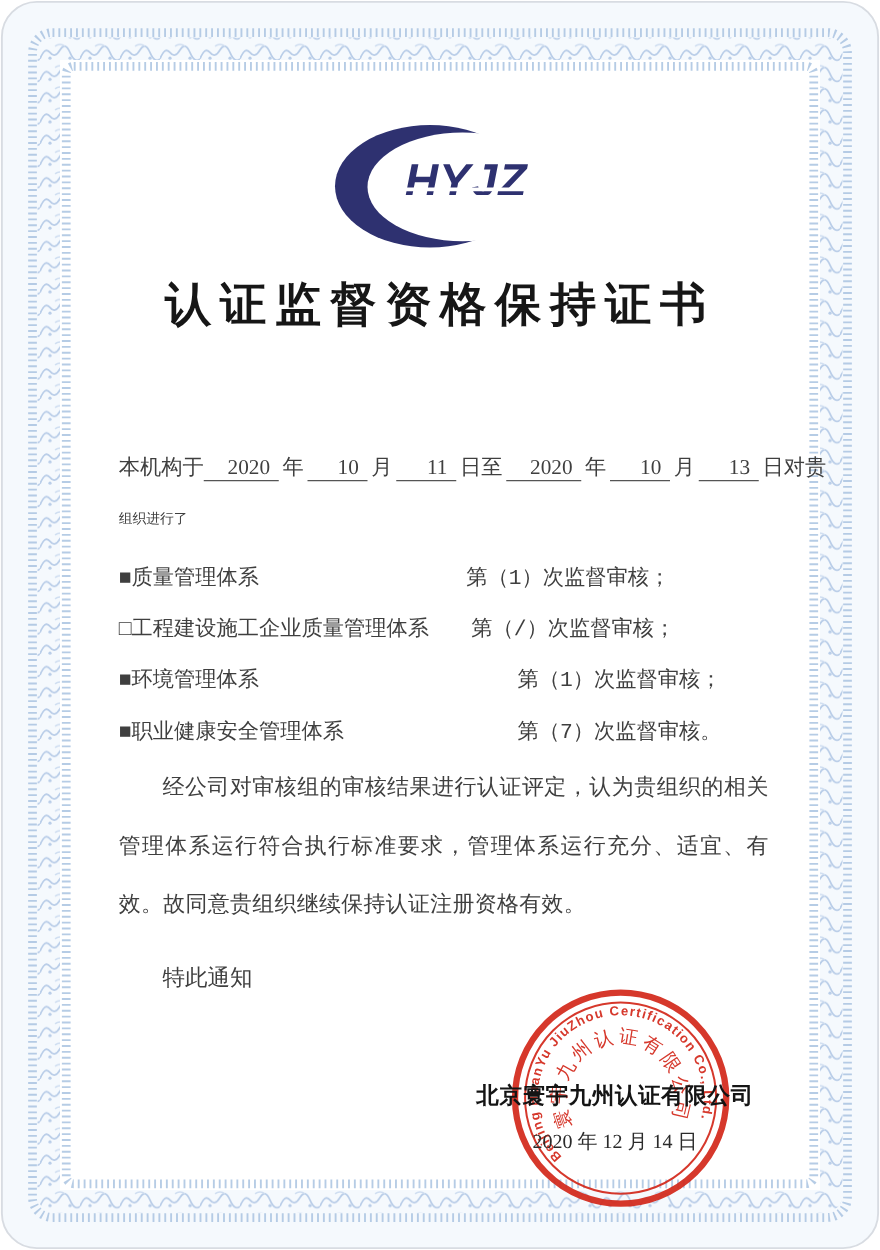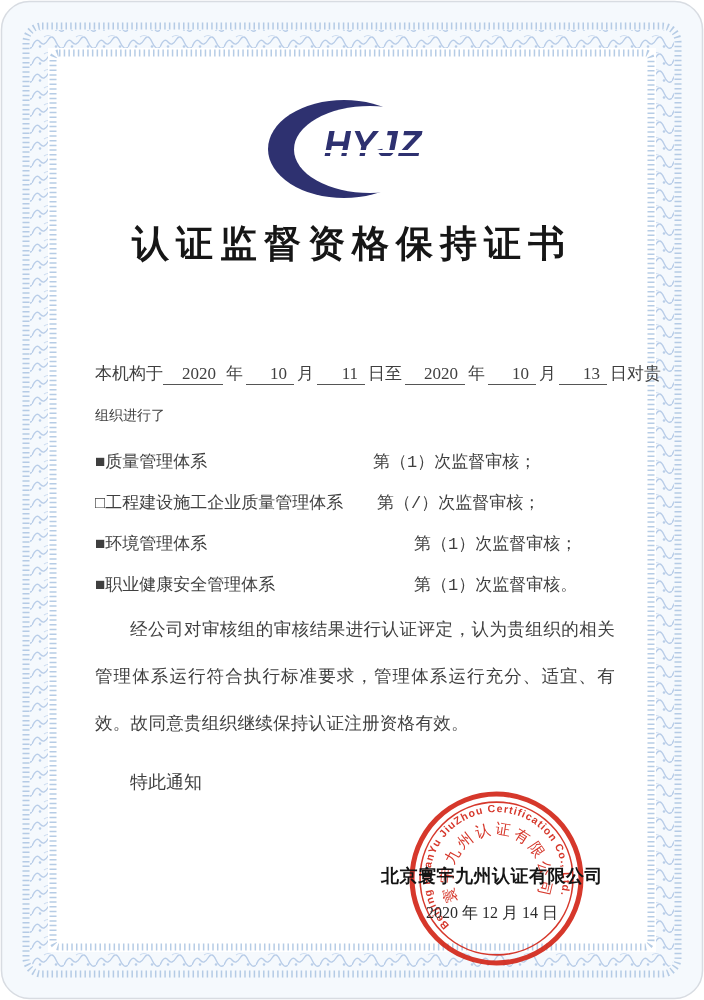--- a/index.html
+++ b/index.html
@@ -23,21 +23,21 @@
          font-size:37px;font-weight:900;letter-spacing:7px;color:#161616;}
   
   .addressee{position:absolute;left:95px;top:318px;font-size:17px;color:#444;}
   .period{position:absolute;left:95px;top:362px;width:530px;font-size:17px;
           white-space:nowrap;color:#3f3f3f;}
   .period .pfx{}
   .uval{display:inline-block;text-align:right;border-bottom:1px solid #555;
         padding:0 7px;min-width:34px;}
   .uval.year{min-width:46px;}
   .unit{margin:0 3px;}
-  .continuation{position:absolute;left:95px;top:407px;font-size:14px;color:#3f3f3f;}
+  .continuation{position:absolute;left:95px;top:407px;font-size:11px;color:#3f3f3f;}
   .audit-row{position:absolute;left:95px;width:530px;font-size:17px;color:#3f3f3f;}
   .audit-row .result{position:absolute;top:0;font-family:Liberation Mono, monospace;}
   .row0{top:450px}.row0 .result{left:278px}
   .row1{top:491px}.row1 .result{left:282px}
   .row2{top:532px}.row2 .result{left:319px}
   .row3{top:573px}.row3 .result{left:319px}
   .conclusion{position:absolute;left:95px;top:606px;width:520px;
         font-size:17.5px;line-height:47px;text-align:justify;text-indent:2em;
         color:#3f3f3f;letter-spacing:.3px;}
   .notice{position:absolute;left:130px;top:770px;font-size:18px;color:#3f3f3f;}
@@ -93,21 +93,21 @@
   <div class="audit-row row1">
     <span>□</span><span>工程建设施工企业质量管理体系</span>
     <span class="result">第（/）次监督审核；</span>
   </div>
   <div class="audit-row row2">
     <span>■</span><span>环境管理体系</span>
     <span class="result">第（1）次监督审核；</span>
   </div>
   <div class="audit-row row3">
     <span>■</span><span>职业健康安全管理体系</span>
-    <span class="result">第（1）次监督审核。</span>
+    <span class="result">第（7）次监督审核。</span>
   </div>
 
   <div class="conclusion">经公司对审核组的审核结果进行认证评定，认为贵组织的相关管理体系运行符合执行标准要求，管理体系运行充分、适宜、有效。故同意贵组织继续保持认证注册资格有效。</div>
 
   <div class="notice">特此通知</div>
 
   <svg class="seal" viewBox="0 0 180 180" xmlns="http://www.w3.org/2000/svg" xmlns:xlink="http://www.w3.org/1999/xlink">
     <defs>
       <path id="arcEn" d="M43.3,136.7 A66,66 0 1 1 136.7,136.7" fill="none"></path>
       <path id="arcCn" d="M51.9,112 A44,44 0 1 1 128.1,112" fill="none"></path>

